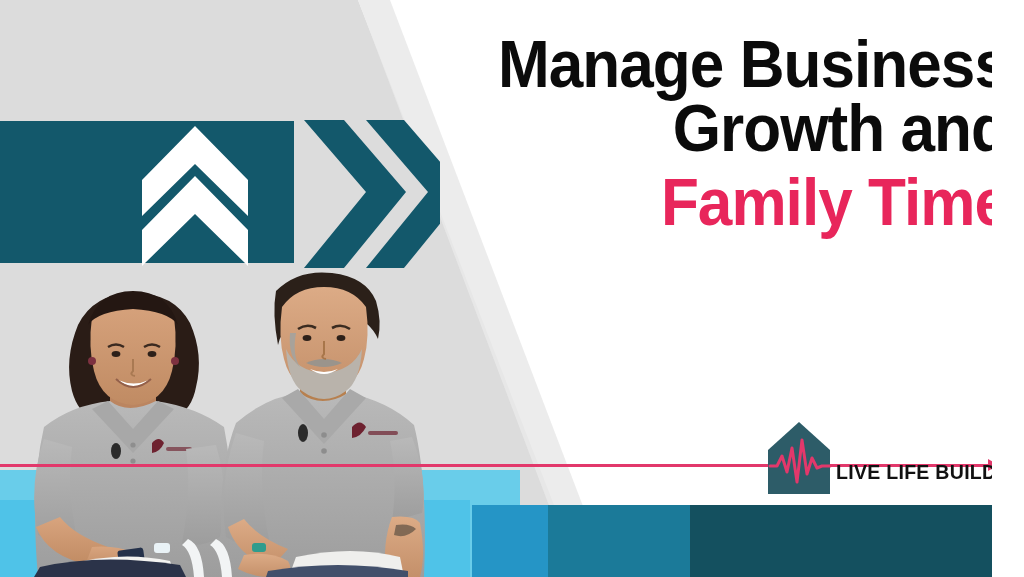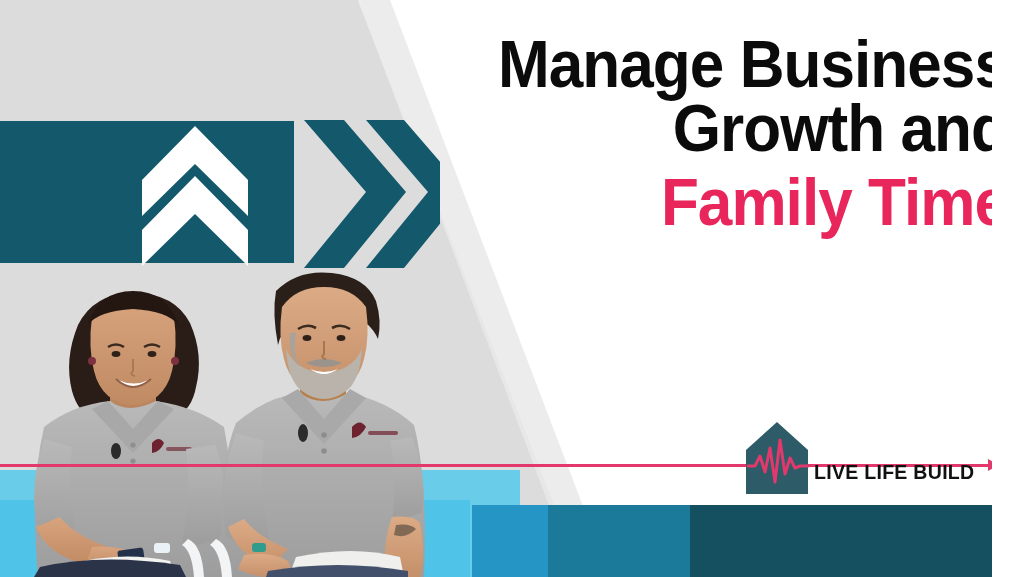--- a/index.html
+++ b/index.html
@@ -71,21 +71,21 @@
     background:#e2386b;
   }
   .pinkhead{
     position:absolute;left:988px;top:459px;width:0;height:0;
     border-top:6px solid transparent;
     border-bottom:6px solid transparent;
     border-left:11px solid #e2386b;
   }
 
   
-  .logo{position:absolute;left:744px;top:420px;width:215px;height:76px;}
+  .logo{position:absolute;left:766px;top:420px;width:215px;height:76px;}
   .logo-house{position:absolute;left:0;top:0;width:66px;height:76px;}
   .logo-text{
     position:absolute;left:70px;top:40px;
     font-family:"Liberation Sans Narrow","Liberation Sans",sans-serif;
     font-weight:bold;font-size:21px;letter-spacing:.3px;
     color:#111;white-space:nowrap;
     transform:scaleX(.93);transform-origin:left top;
   }
 
   

